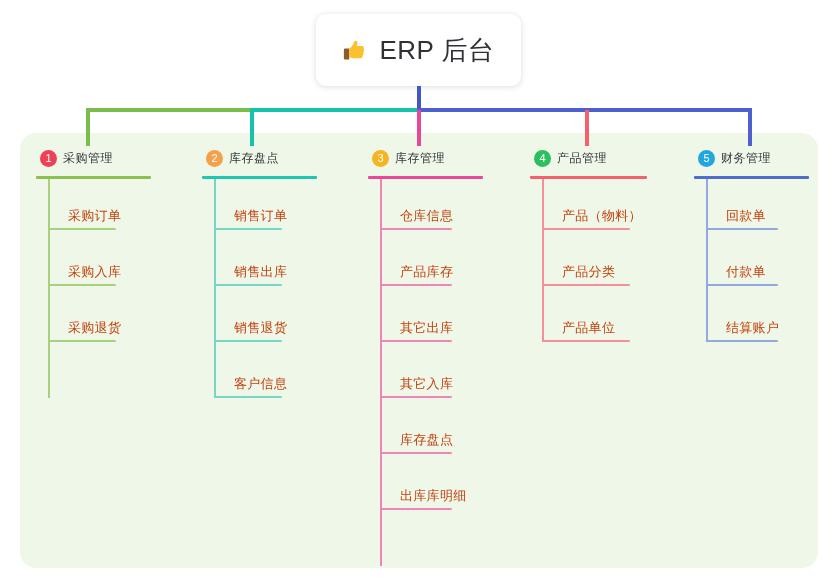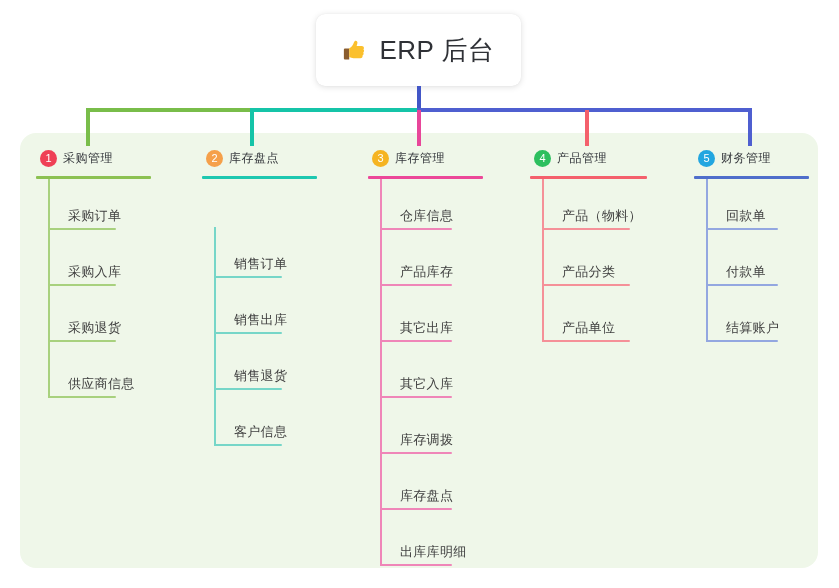--- a/index.html
+++ b/index.html
@@ -98,21 +98,21 @@
   }
   .leaf{
     position:relative;
     height:56px;
   }
   .leaf-label{
     position:absolute;
     left:32px;
     bottom:10px;
     font-size:13px;
-    color:#404040;
+    color:#c2410c;
     white-space:nowrap;
     letter-spacing:0.3px;
   }
   .leaf-rule{
     position:absolute;
     left:12px;
     bottom:5px;
     height:2px;
     border-radius:1px;
   }
@@ -158,33 +158,29 @@
             <div class="leaf-rule" style="background: rgb(168, 209, 126); width: 68px;"></div>
           </div>
           <div class="leaf">
             <div class="leaf-label">采购入库</div>
             <div class="leaf-rule" style="background: rgb(168, 209, 126); width: 68px;"></div>
           </div>
           <div class="leaf">
             <div class="leaf-label">采购退货</div>
             <div class="leaf-rule" style="background: rgb(168, 209, 126); width: 68px;"></div>
           </div>
-          <div class="leaf">
-            <div class="leaf-label">供应商信息</div>
-            <div class="leaf-rule" style="background: rgb(168, 209, 126); width: 68px;"></div>
-          </div>
         </div>
       </div>
       <div class="column" style="left: 202px; width: 150px;">
         <div class="col-head">
           <span class="badge" style="background: rgb(245, 160, 74);">2</span>
           <span class="col-title">库存盘点</span>
         </div>
         <div class="head-rule" style="background: rgb(30, 200, 176); width: 115px;"></div>
-        <div style="position: relative; margin-top: 48px;">
+        <div style="position: relative;">
           <div class="spine" style="background: rgb(118, 214, 200); top: 0px; height: 219px;"></div>
           <div class="leaf">
             <div class="leaf-label">销售订单</div>
             <div class="leaf-rule" style="background: rgb(118, 214, 200); width: 68px;"></div>
           </div>
           <div class="leaf">
             <div class="leaf-label">销售出库</div>
             <div class="leaf-rule" style="background: rgb(118, 214, 200); width: 68px;"></div>
           </div>
           <div class="leaf">
@@ -212,24 +208,20 @@
           <div class="leaf">
             <div class="leaf-label">产品库存</div>
             <div class="leaf-rule" style="background: rgb(239, 134, 184); width: 72px;"></div>
           </div>
           <div class="leaf">
             <div class="leaf-label">其它出库</div>
             <div class="leaf-rule" style="background: rgb(239, 134, 184); width: 72px;"></div>
           </div>
           <div class="leaf">
             <div class="leaf-label">其它入库</div>
-            <div class="leaf-rule" style="background: rgb(239, 134, 184); width: 72px;"></div>
-          </div>
-          <div class="leaf">
-            <div class="leaf-label">库存调拨</div>
             <div class="leaf-rule" style="background: rgb(239, 134, 184); width: 72px;"></div>
           </div>
           <div class="leaf">
             <div class="leaf-label">库存盘点</div>
             <div class="leaf-rule" style="background: rgb(239, 134, 184); width: 72px;"></div>
           </div>
           <div class="leaf">
             <div class="leaf-label">出库库明细</div>
             <div class="leaf-rule" style="background: rgb(239, 134, 184); width: 72px;"></div>
           </div>

